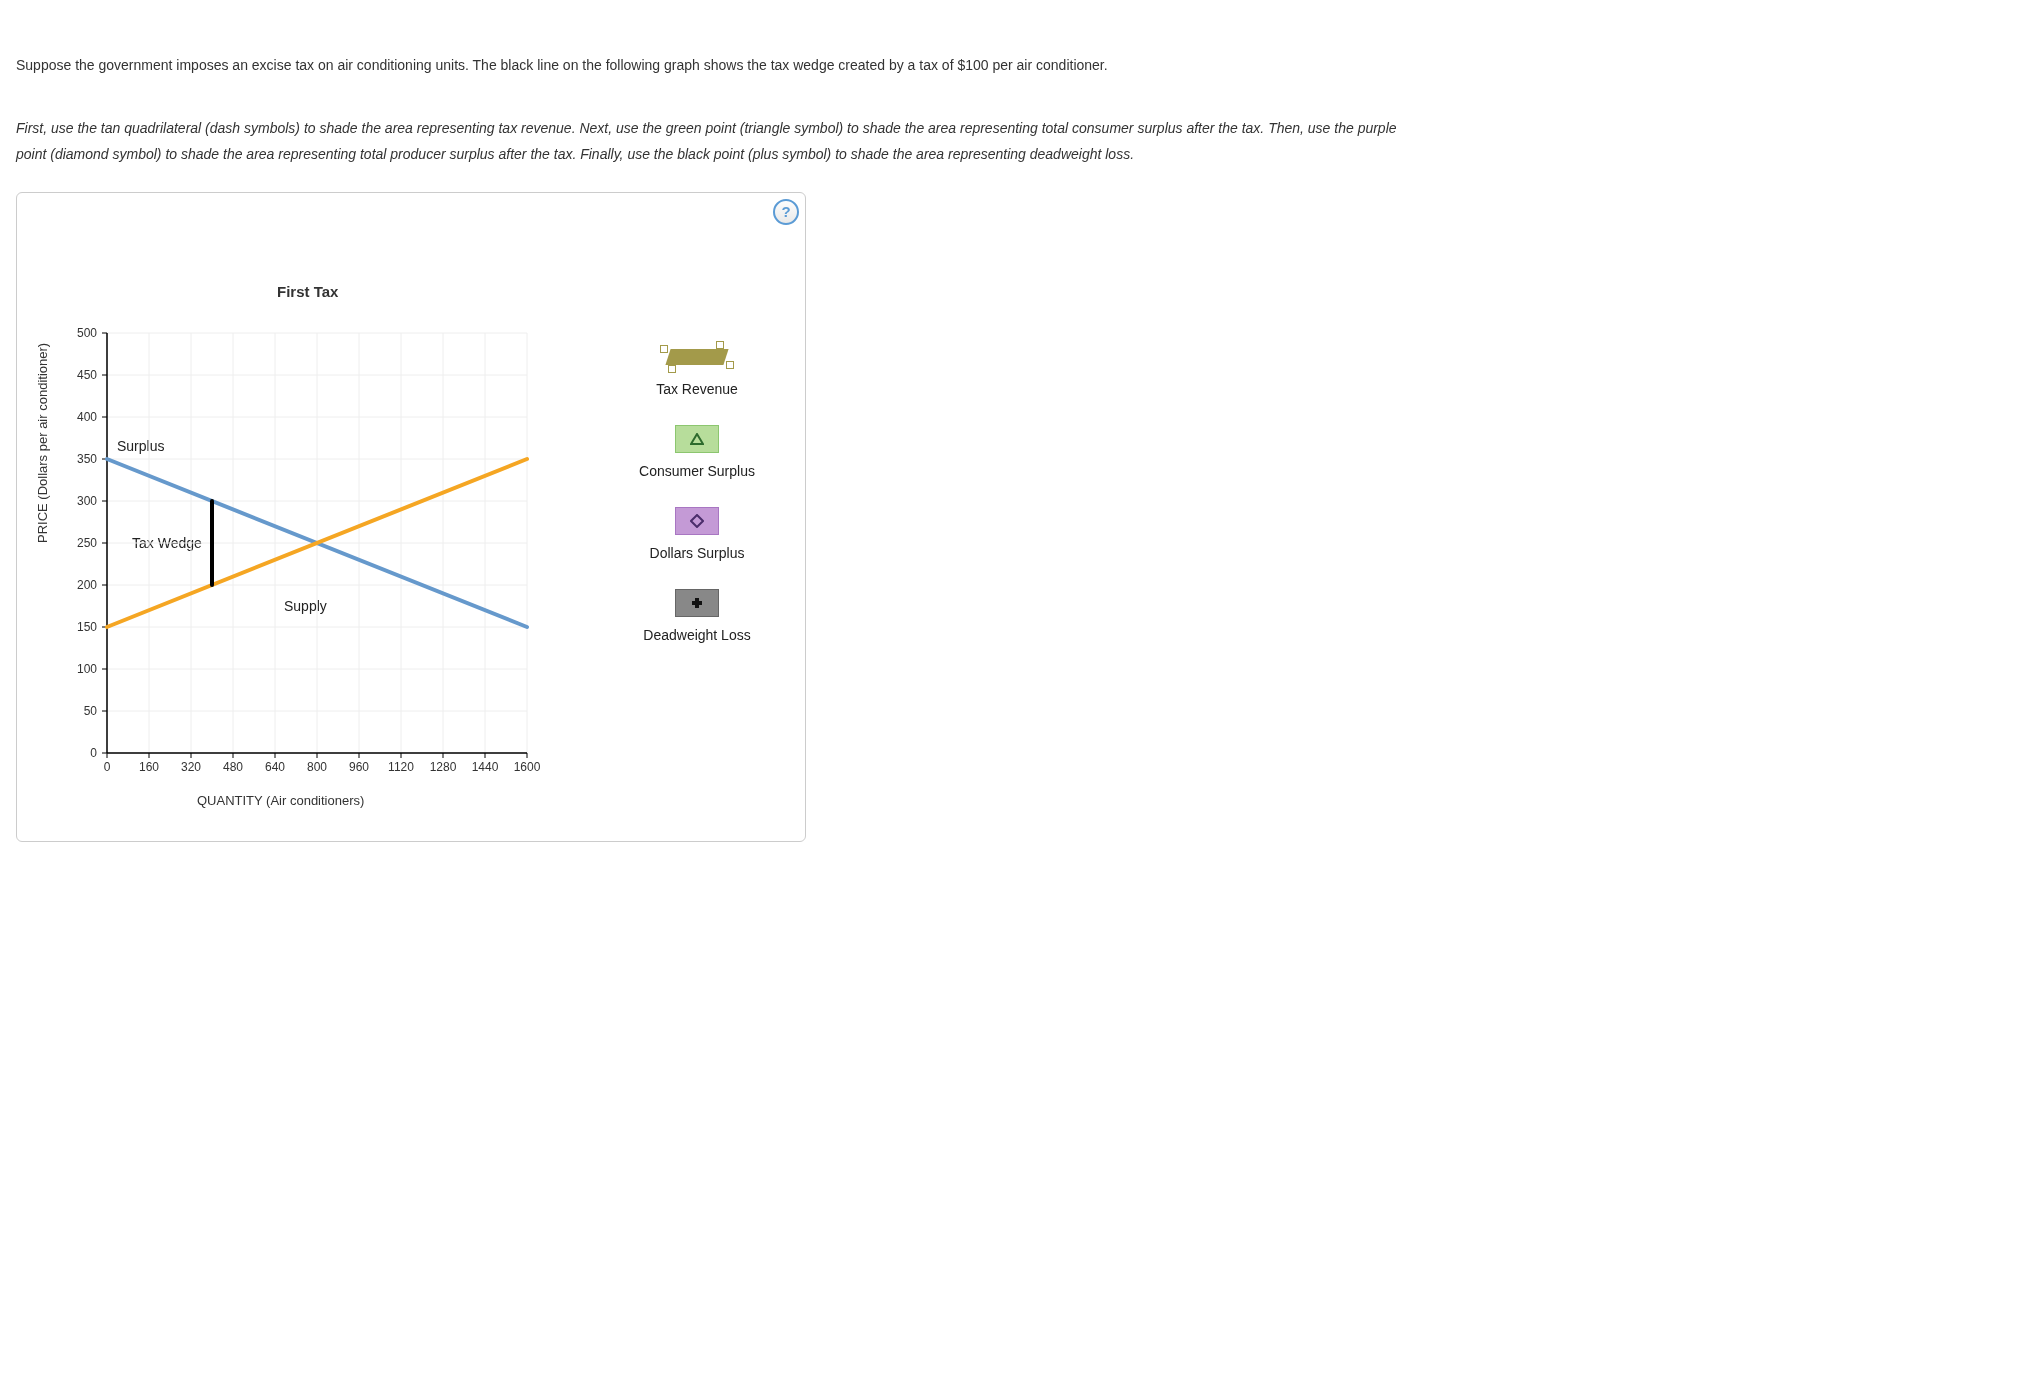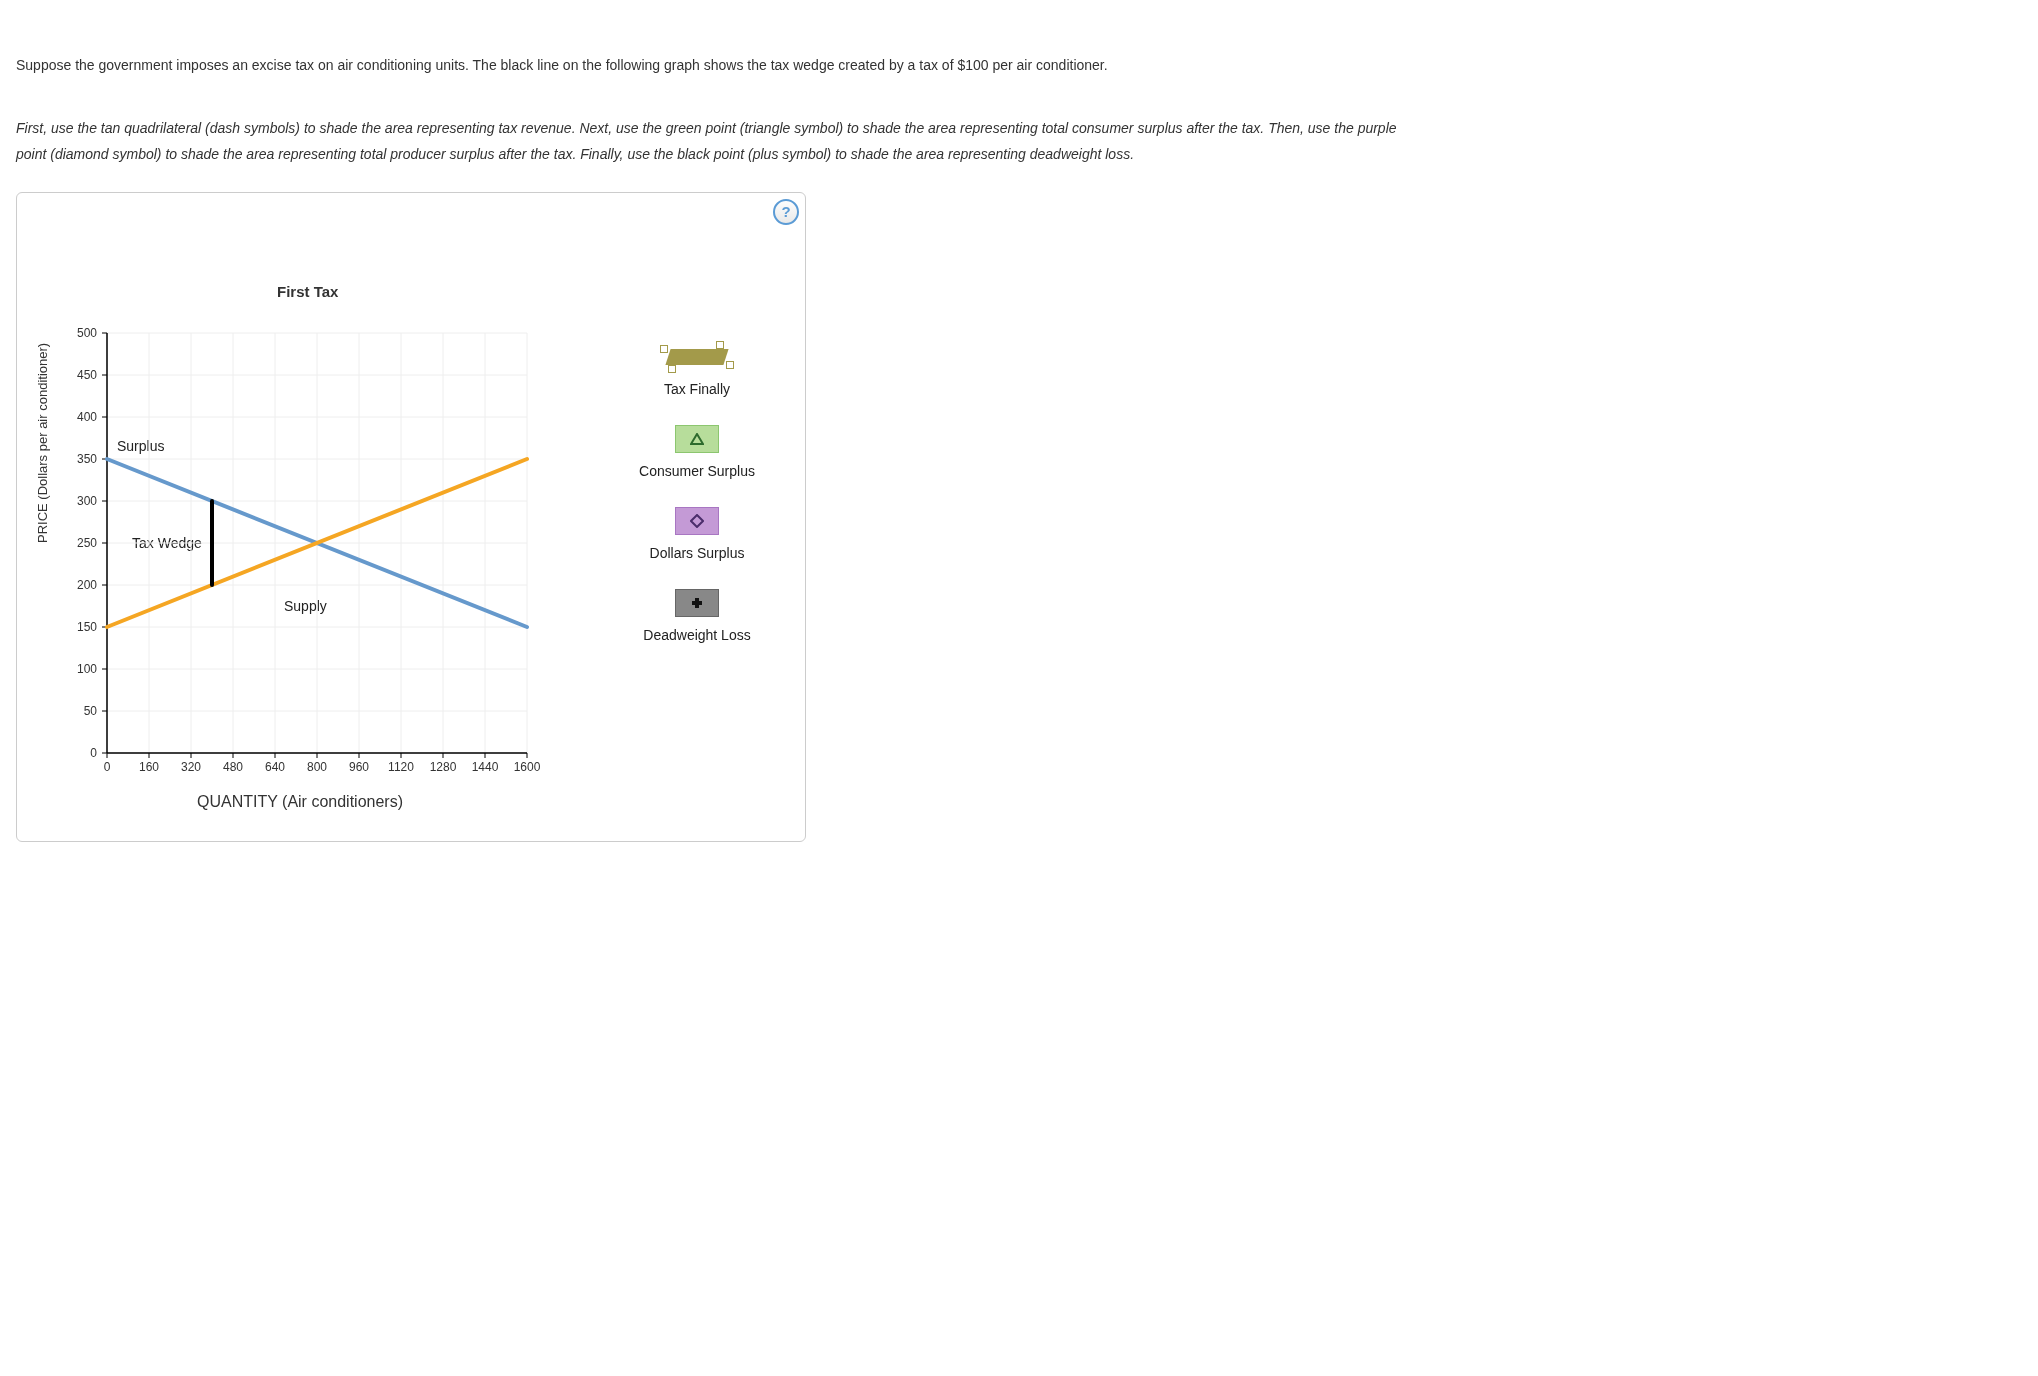--- a/index.html
+++ b/index.html
@@ -64,21 +64,21 @@
     left: 18px;
     top: 350px;
     transform: rotate(-90deg);
     transform-origin: left top;
     font-size: 13px;
   }
   .x-axis-label {
     position: absolute;
     left: 180px;
     top: 600px;
-    font-size: 16px;
+    font-size: 13px;
   }
   .legend {
     position: absolute;
     left: 590px;
     top: 150px;
     width: 180px;
   }
   .legend-item {
     display: flex;
     flex-direction: column;
@@ -224,21 +224,21 @@
 
     <div class="legend">
       <div class="legend-item">
         <div class="legend-shape tax-rev-shape">
           <div class="body"></div>
           <div class="handle" style="left:-2px; top:2px;"></div>
           <div class="handle" style="right:8px; top:-2px;"></div>
           <div class="handle" style="left:6px; bottom:-2px;"></div>
           <div class="handle" style="right:-2px; bottom:2px;"></div>
         </div>
-        <div class="legend-label">Tax Finally</div>
+        <div class="legend-label">Tax Revenue</div>
       </div>
       <div class="legend-item">
         <div class="legend-shape cs-shape">
           <svg width="14" height="12">
               <polygon points="7,1 13,11 1,11" fill="none" stroke="#2d6b2d" stroke-width="2"></polygon>
             </svg>
         </div>
         <div class="legend-label">Consumer Surplus</div>
       </div>
       <div class="legend-item">

